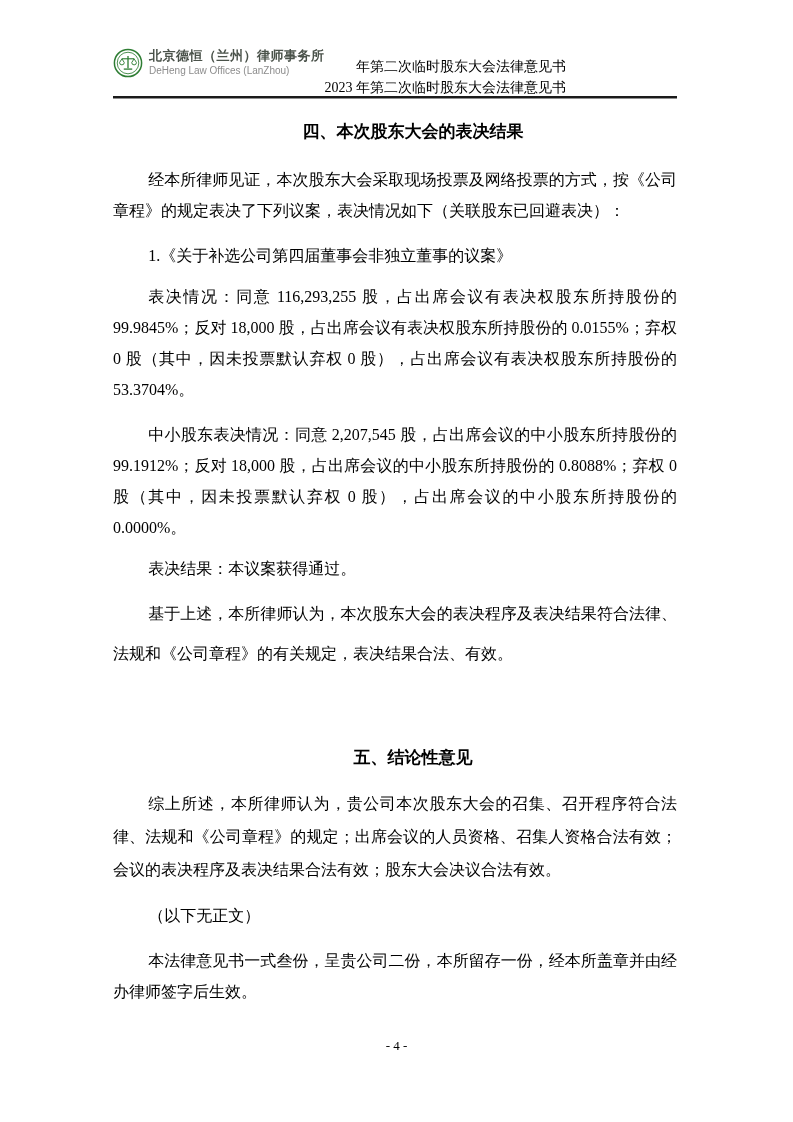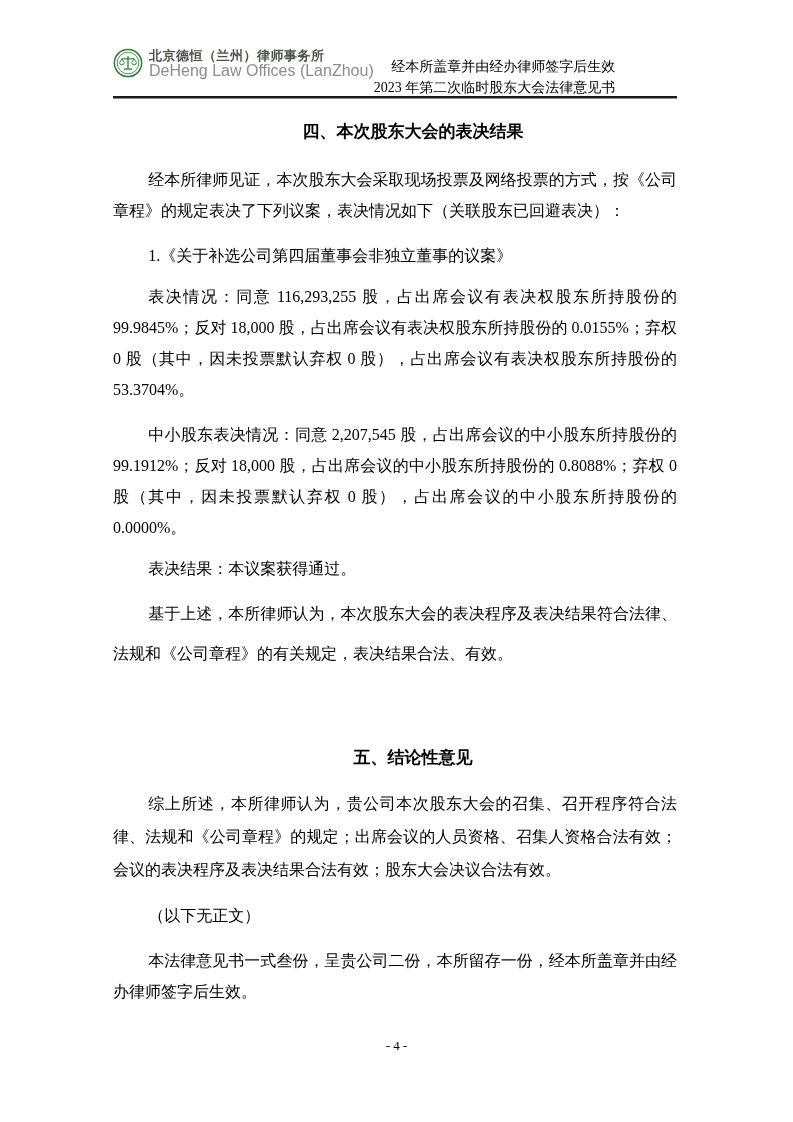--- a/index.html
+++ b/index.html
@@ -34,21 +34,21 @@
   .brand-cn {
     font-family: "Liberation Sans", sans-serif;
     font-weight: bold;
     font-size: 13px;
     line-height: 16px;
     color: #4a524a;
     letter-spacing: 0.5px;
   }
   .brand-en {
     font-family: "Liberation Sans", sans-serif;
-    font-size: 16px;
+    font-size: 10px;
     line-height: 14px;
     color: #8c8c8c;
   }
   .doc-title {
     text-align: right;
     font-size: 14px;
     line-height: 21px;
     color: #000;
     padding-top: 8px;
   }
@@ -122,21 +122,21 @@
           <path d="M20 15.5 L22.5 11.5 L25 15.5 A2.5 2.5 0 0 1 20 15.5 Z" fill="none" stroke="#2e7d33" stroke-width="1"></path>
           <line x1="11.5" y1="22.5" x2="20.5" y2="22.5" stroke="#2e7d33" stroke-width="1.4"></line>
         </svg>
       </span>
       <span class="brand-text">
         <span class="brand-cn">北京德恒（兰州）律师事务所</span>
         <span class="brand-en">DeHeng Law Offices (LanZhou)</span>
       </span>
     </div>
     <div class="doc-title">
-      <div>经本所盖章并由经办律师签字后生效</div>
+      <div>年第二次临时股东大会法律意见书</div>
       <div>2023 年第二次临时股东大会法律意见书</div>
     </div>
   </div>
 
   <div class="header-rule"></div>
 
   <div class="content">
     <div class="sec-heading h4">四、本次股东大会的表决结果</div>
     <p class="para mt-a">经本所律师见证，本次股东大会采取现场投票及网络投票的方式，按《公司章程》的规定表决了下列议案，表决情况如下（关联股东已回避表决）：</p>
     <p class="para mt-b">1.《关于补选公司第四届董事会非独立董事的议案》</p>

